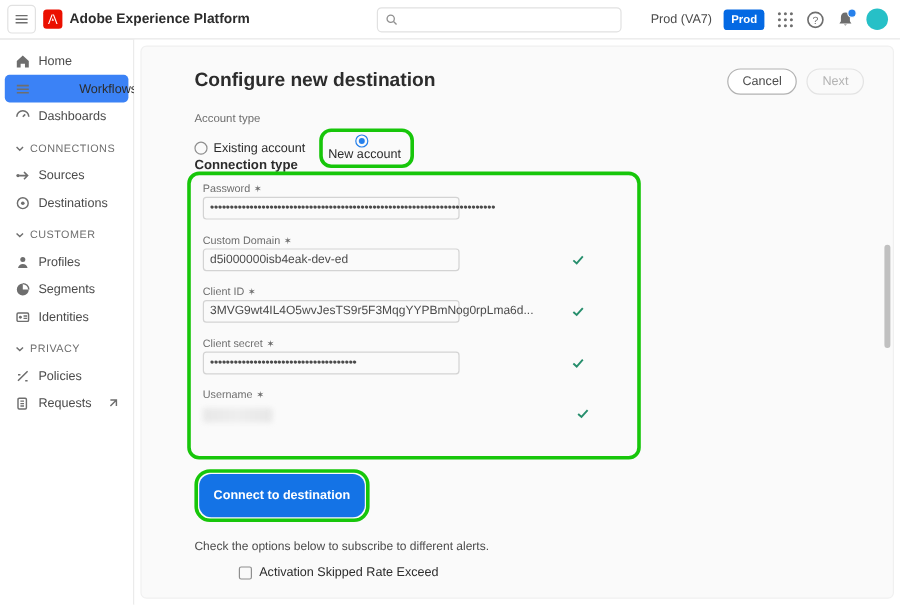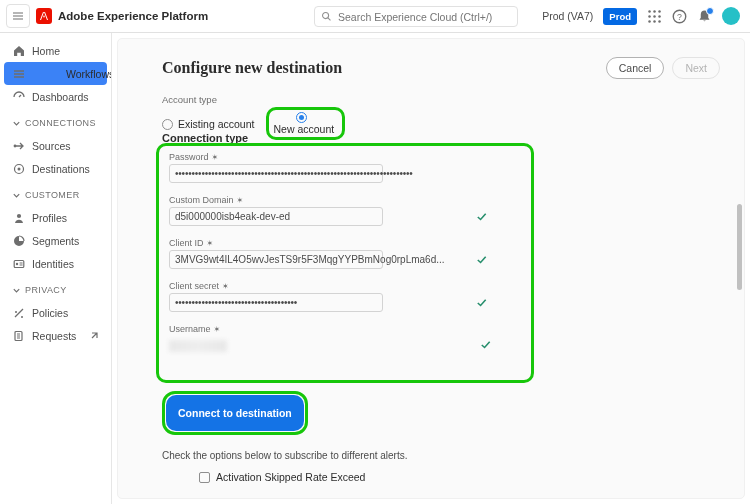--- a/index.html
+++ b/index.html
@@ -30,21 +30,21 @@
   .nav-item .nicon { width:14px; height:14px; color:#6e6e6e; flex:0 0 14px;}
   .nav-section { display:flex; align-items:center; gap:4px; height:22px; padding:0 8px; color:#6e6e6e; font-size:9px; letter-spacing:0.4px; text-transform:uppercase; margin-top:4px;}
   .nav-section .chev { width:9px; height:9px;}
   .ext { width:10px; height:10px;}
 
   .main-outer { flex:1; background:#fff; position:relative; overflow:hidden;}
   .canvas { position:absolute; inset:5px; background:#fafafa; border:1px solid #f0f0f0; border-radius:5px; overflow:hidden;}
   .scroll-track { position:absolute; right:2px; top:36%; width:5px; height:86px; background:#c0c0c0; border-radius:3px; }
 
   .page-head { position:absolute; left:44px; top:18px; right:24px; display:flex; align-items:center;}
-  .page-title { font-size:16px; font-weight:700; color:#2c2c2c;font-family:Liberation Serif, serif;}
+  .page-title { font-size:16px; font-weight:700; color:#2c2c2c;}
   .head-actions { margin-left:auto; display:flex; gap:8px; align-items:center;}
   .btn-outline { height:22px; padding:0 12px; border:1px solid #b2b2b2; color:#4b4b4b; border-radius:11px; background:#fff; font-size:10.5px; display:flex; align-items:center; font-weight:500;}
   .btn-outline.disabled { color:#b3b3b3; border-color:#e3e3e3; background:#fafafa;}
 
   .section-label { position:absolute; left:44px; font-size:9.5px; color:#6e6e6e;}
   .sl-account { top:55px; }
 
   .account-row { position:absolute; left:44px; top:68px; display:flex; align-items:center; gap:18px; font-size:10.5px;}
   .radio { width:11px; height:11px; border:1.4px solid #8e8e8e; border-radius:50%; display:inline-block; margin-right:5px; vertical-align:-2px;}
   .radio.checked { border-color:#2680eb; position:relative;}
@@ -89,21 +89,20 @@
           <path fill="#fff" d="M1 9 L4 1 L5 1 L2 9Z M6 1 L9 9 L8 9 L5 1Z M4 6.2 L6 6.2 L5 4Z"></path>
         </svg>
     </div>
     <span class="app-title">Adobe Experience Platform</span>
   </div>
   <div class="search-wrap">
     <svg width="11" height="11" viewBox="0 0 12 12">
         <circle cx="5" cy="5" r="3.3" stroke="#909090" stroke-width="1.2" fill="none"></circle>
         <path stroke="#909090" stroke-width="1.2" d="M7.6 7.6 L10.3 10.3"></path>
       </svg>
-    <input placeholder="Search Experience Cloud (Ctrl+/)" style="">
   </div>
   <div class="h-right">
     <span class="org-label">Prod (VA7)</span>
     <span class="prod-pill">Prod</span>
     <svg class="appsw" viewBox="0 0 12 12">
         <g fill="#6e6e6e">
           <circle cx="2" cy="2" r="1"></circle>
           <circle cx="6" cy="2" r="1"></circle>
           <circle cx="10" cy="2" r="1"></circle>
           <circle cx="2" cy="6" r="1"></circle>

